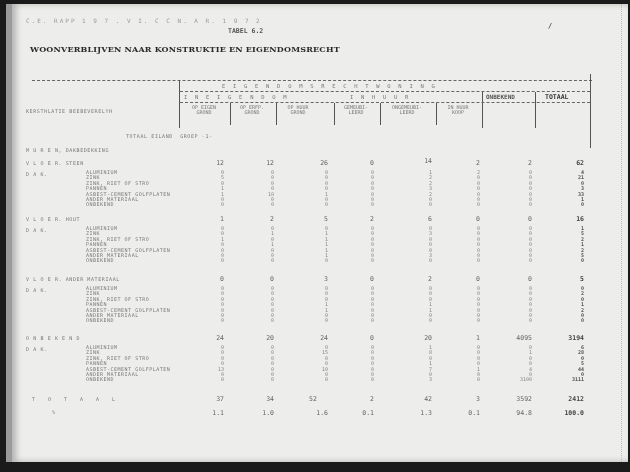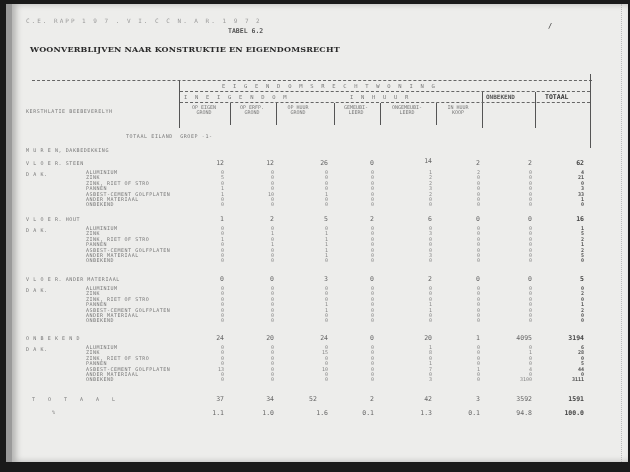--- a/index.html
+++ b/index.html
@@ -381,21 +381,21 @@
 <span>3111</span></div>
 
   <div class="abs small" style="left:20px;top:392px;letter-spacing:5px;">T O T A A L</div>
   <div class="num" style="left:182px;top:391px;">37</div>
   <div class="num" style="left:232px;top:391px;">34</div>
   <div class="num" style="left:286px;top:391px;text-align:center;">52</div>
   <div class="num" style="left:332px;top:391px;">2</div>
   <div class="num" style="left:390px;top:391px;">42</div>
   <div class="num" style="left:438px;top:391px;">3</div>
   <div class="num" style="left:490px;top:391px;">3592</div>
-  <div class="numb" style="left:542px;top:391px;">1591</div>
+  <div class="numb" style="left:542px;top:391px;">2412</div>
 
   <div class="abs small" style="left:40px;top:405px;">%</div>
   <div class="num" style="left:182px;top:405px;">1.1</div>
   <div class="num" style="left:232px;top:405px;">1.0</div>
   <div class="num" style="left:286px;top:405px;">1.6</div>
   <div class="num" style="left:332px;top:405px;">0.1</div>
   <div class="num" style="left:390px;top:405px;">1.3</div>
   <div class="num" style="left:438px;top:405px;">0.1</div>
   <div class="num" style="left:490px;top:405px;">94.8</div>
   <div class="numb" style="left:542px;top:405px;">100.0</div>

